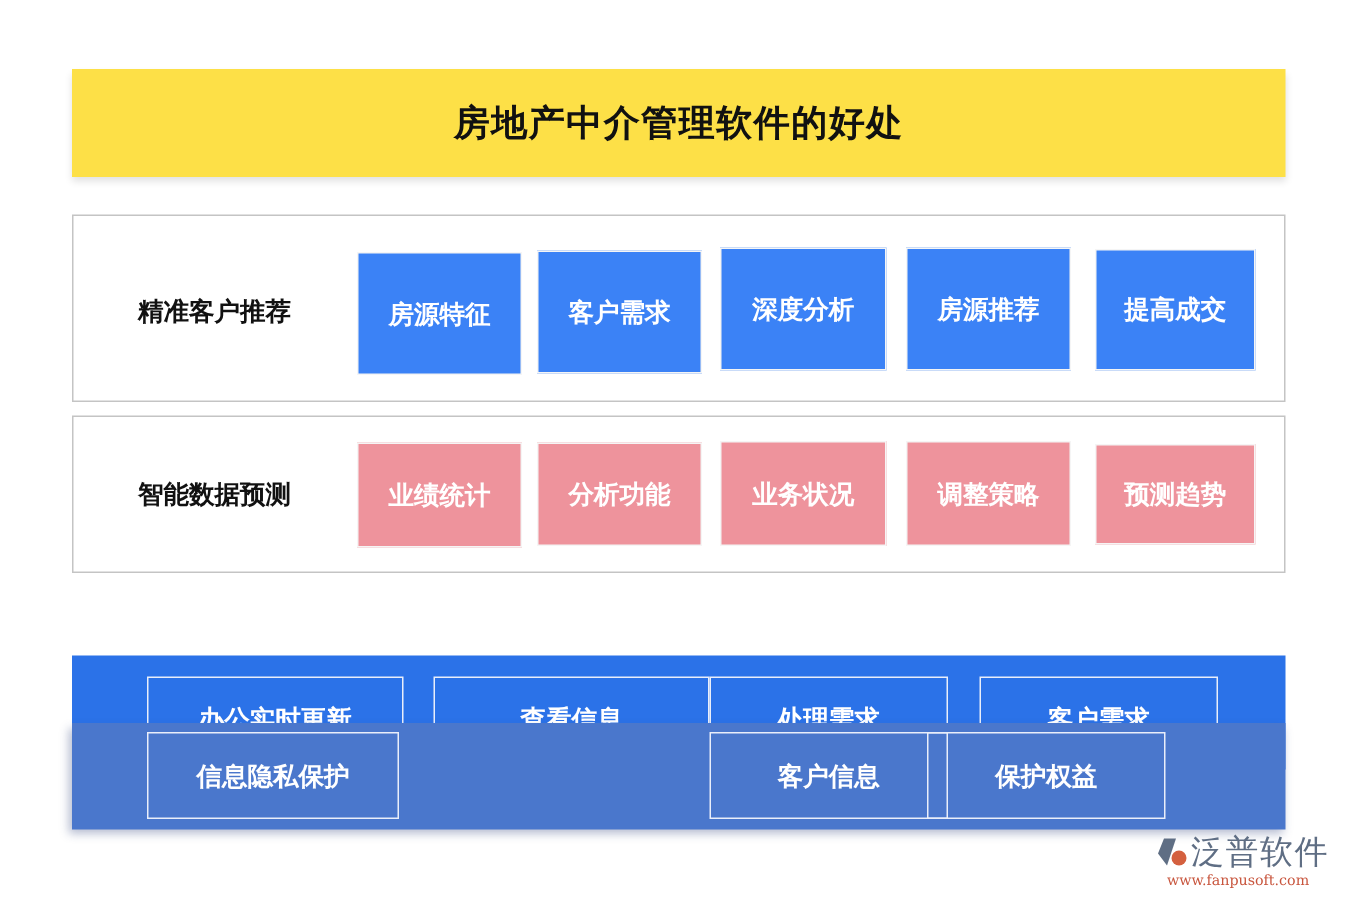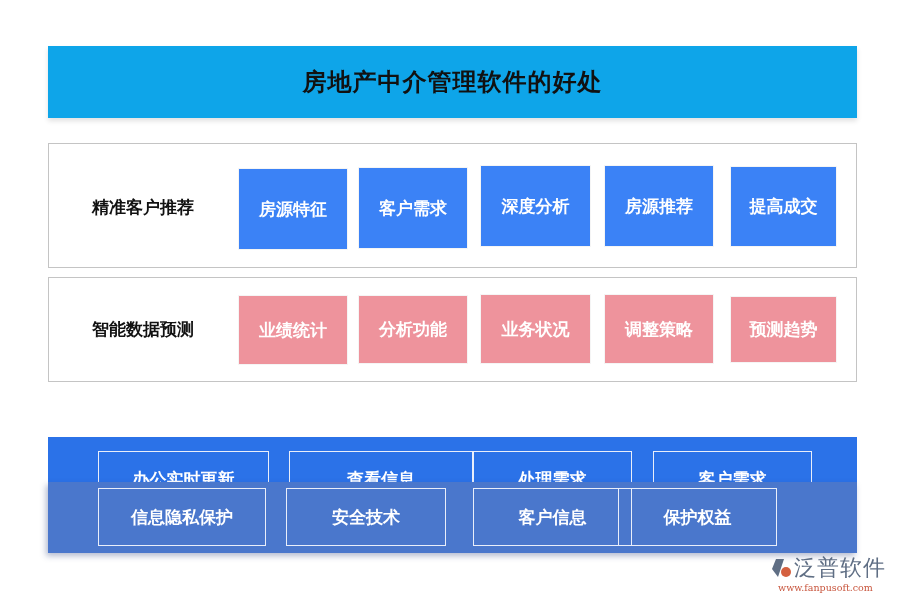--- a/index.html
+++ b/index.html
@@ -2,21 +2,21 @@
 <html><head>
 <meta charset="utf-8">
 <style>
   html, body { margin: 0; padding: 0; }
   body {
     width: 900px; height: 600px; background: #ffffff; position: relative; overflow: hidden;
     font-family: "DejaVu Sans", "Liberation Sans", sans-serif;
   }
   .title-bar {
     position: absolute; left: 48px; top: 46px; width: 809px; height: 72px;
-    background: #0ea5e9; box-shadow: 0 3px 5px rgba(0,0,0,0.12);
+    background: #fde047; box-shadow: 0 3px 5px rgba(0,0,0,0.12);
     display: flex; align-items: center; justify-content: center;
   }
   .title-bar span { font-size: 24px; font-weight: bold; color: #111; letter-spacing: 1px; }
   .panel {
     position: absolute; left: 48px; width: 807px; border: 1px solid #c4c4c4; background: #fff;
   }
   .panel-label {
     position: absolute; left: 0; width: 188px; text-align: center;
     font-size: 17px; font-weight: bold; color: #111;
   }
@@ -69,21 +69,20 @@
 
 <div class="band b1">
   <div class="box" style="left:50px;top:14px;width:171px;height:57px;">办公实时更新</div>
   <div class="box" style="left:241px;top:14px;width:184px;height:57px;">查看信息</div>
   <div class="box" style="left:425px;top:14px;width:159px;height:57px;">处理需求</div>
   <div class="box" style="left:605px;top:14px;width:159px;height:57px;">客户需求</div>
 </div>
 
 <div class="band b2">
   <div class="box" style="left:50px;top:6px;width:168px;height:58px;">信息隐私保护</div>
-  <div class="box" style="left:238px;top:6px;width:160px;height:58px;">安全技术</div>
   <div class="box" style="left:425px;top:6px;width:159px;height:58px;text-align:right;">客户信息</div>
   <div class="box" style="left:570px;top:6px;width:159px;height:58px;">保护权益</div>
 </div>
 
 <div class="logo">
   <svg class="logo-mark" viewBox="0 0 22 22">
     <polygon points="4,2 12,2 6,20 0,12" fill="#5f6e84"></polygon>
     <circle cx="14" cy="15" r="5" fill="#d4603f"></circle>
   </svg>
   <div class="logo-name">泛普软件</div>

